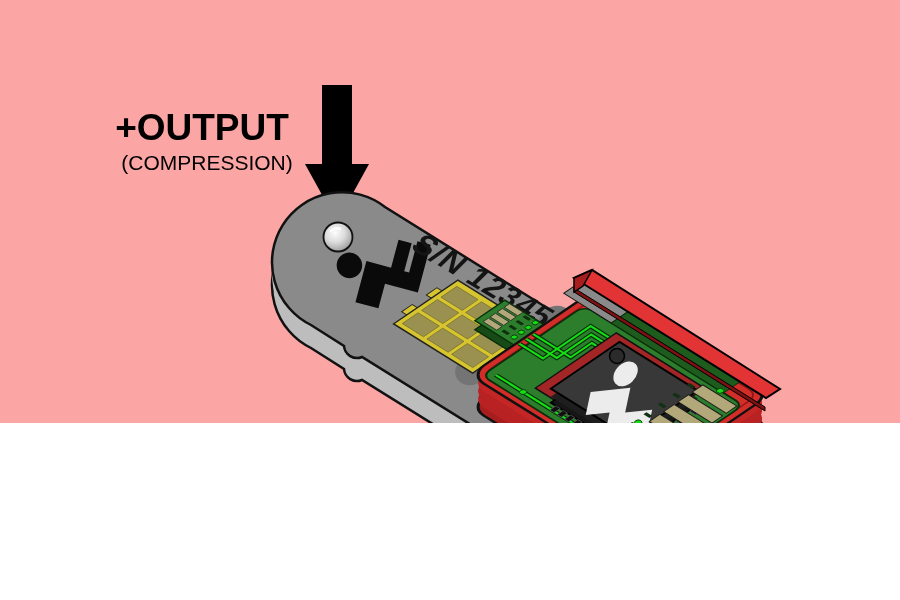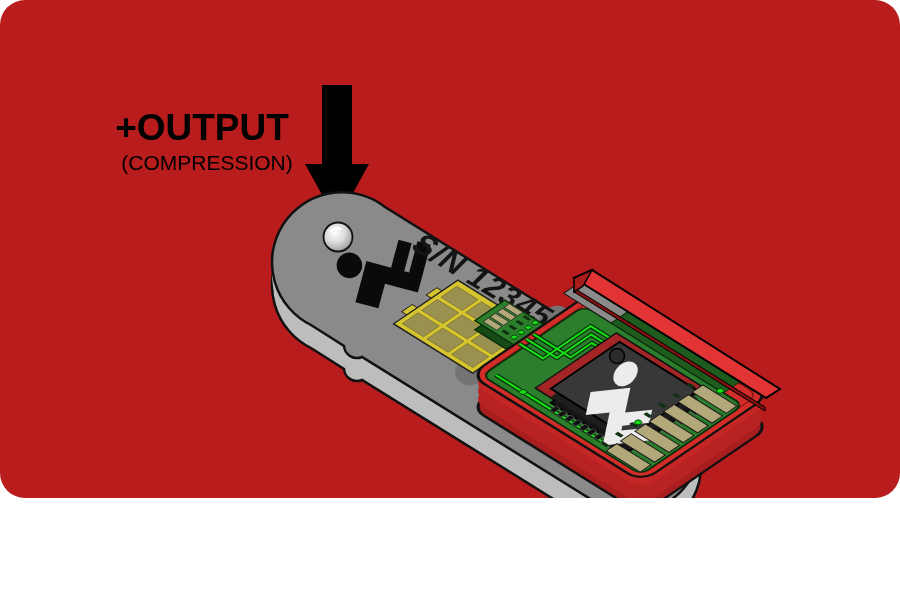--- a/index.html
+++ b/index.html
@@ -1,17 +1,17 @@
 <!DOCTYPE html>
 <html><head>
 <meta charset="utf-8">
 <style>
   html,body{margin:0;padding:0;background:#ffffff;}
-  .stage{position:relative;width:900px;height:498px;background:#b91c1c;overflow:hidden;
-         font-family:"Liberation Sans", sans-serif;border-radius:25px;}
+  .stage{position:relative;width:900px;height:423px;background:#fca5a5;overflow:hidden;
+         font-family:"Liberation Sans", sans-serif;}
   svg{display:block;}
   text{font-family:"Liberation Sans","DejaVu Sans",sans-serif;}
   .force-label{font-size:37px;font-weight:800;fill:#000000;}
   .mode-label{font-size:21px;font-weight:400;fill:#000000;}
   .serial{font-size:31px;font-weight:700;fill:#141414;letter-spacing:1px;}
   .outline{stroke:#111111;}
 </style>
 </head>
 <body>
 

